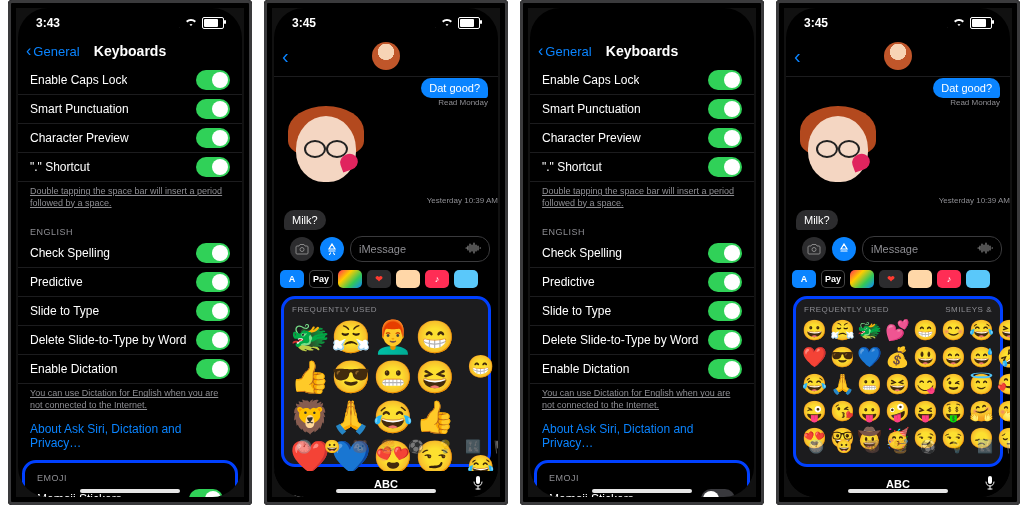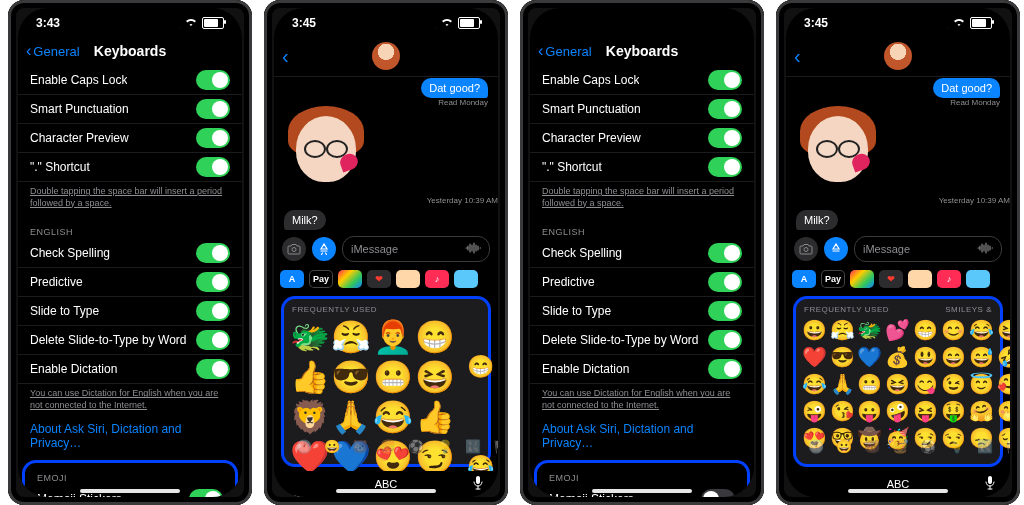--- a/index.html
+++ b/index.html
@@ -1,17 +1,17 @@
 <!DOCTYPE html>
 <html><head>
 <meta charset="utf-8">
 <style>
   html,body{margin:0;padding:0;background:#fff;font-family:-apple-system,Helvetica,Arial,sans-serif;}
   .stage{width:1024px;height:505px;position:relative;}
-  .phone{position:absolute;top:0;width:244px;height:505px;background:#111;border-radius:16px;box-shadow:inset 0 0 0 3px #3a3a3c, inset 0 0 0 8px #000;}
+  .phone{position:absolute;top:0;width:244px;height:505px;background:#111;border-radius:4px;box-shadow:inset 0 0 0 3px #3a3a3c, inset 0 0 0 8px #000;}
   .screen{position:absolute;left:10px;right:10px;top:8px;bottom:8px;background:#000;border-radius:30px;overflow:hidden;color:#fff;}
   .notch{position:absolute;left:50%;transform:translateX(-50%);top:0;width:110px;height:24px;background:#000;border-bottom-left-radius:16px;border-bottom-right-radius:16px;z-index:50;}
   .home-ind{position:absolute;left:50%;bottom:4px;transform:translateX(-50%);width:100px;height:4px;border-radius:3px;background:#fff;opacity:.9;z-index:60;}
   
   .status{position:absolute;top:4px;left:0;right:0;height:22px;font-size:12px;font-weight:600;display:flex;justify-content:space-between;align-items:center;padding:0 18px;z-index:40;}
   .status .right{display:flex;align-items:center;gap:4px;}
   .bars{display:flex;align-items:flex-end;gap:1px;}
   .bars i{width:2px;background:#fff;display:block;border-radius:1px;}
   .bars i:nth-child(1){height:4px}.bars i:nth-child(2){height:6px}.bars i:nth-child(3){height:8px}.bars i:nth-child(4){height:10px}
   .wifi{font-size:11px;}
@@ -45,34 +45,34 @@
   .read{position:absolute;right:10px;top:22px;font-size:8px;color:#8e8e93;}
   .memoji-big{position:absolute;left:12px;top:30px;width:80px;height:80px;}
   .memoji-big .head{width:60px;height:66px;background:#f4d6c2;border-radius:50% 50% 46% 46%;position:absolute;left:10px;top:10px;}
   .memoji-big .hair{width:76px;height:50px;background:#b3491e;border-radius:50% 50% 30% 30%;position:absolute;left:2px;top:0;}
   .memoji-big .glasses{position:absolute;top:34px;left:18px;width:44px;height:16px;}
   .memoji-big .glasses i{position:absolute;width:18px;height:14px;border:2px solid #222;border-radius:50%;background:rgba(255,255,255,.1);}
   .memoji-big .glasses i:first-child{left:0}.memoji-big .glasses i:last-child{right:0}
   .memoji-big .kiss{position:absolute;width:18px;height:16px;background:#e0245e;left:54px;top:48px;border-radius:50% 50% 50% 0;transform:rotate(-20deg);}
   .ts{position:absolute;top:120px;left:0;right:0;text-align:right;font-size:8px;color:#8e8e93;}
   .bubble-in{position:absolute;left:10px;top:134px;background:#2c2c2e;color:#fff;font-size:11px;padding:4px 8px;border-radius:12px;border-bottom-left-radius:4px;}
-  .compose{position:absolute;top:158px;left:0;right:0;height:30px;display:flex;align-items:center;gap:6px;padding:0 8px;}
+  .compose{position:absolute;top:158px;left:8px;right:0;height:30px;display:flex;align-items:center;gap:6px;padding:0 8px;}
   .cbtn{width:24px;height:24px;border-radius:50%;background:#2c2c2e;display:flex;align-items:center;justify-content:center;font-size:12px;color:#888;flex-shrink:0;}
   .cinput{flex:1;height:24px;border:1px solid #3a3a3c;border-radius:12px;display:flex;align-items:center;padding:0 8px;font-size:11px;color:#8e8e93;justify-content:space-between;}
   .appstrip{position:absolute;top:190px;left:0;right:0;height:26px;display:flex;align-items:center;gap:5px;padding:0 6px;overflow:hidden;}
   .app{width:24px;height:18px;border-radius:5px;flex-shrink:0;display:flex;align-items:center;justify-content:center;font-size:9px;font-weight:700;}
   .drawer{position:absolute;top:218px;left:0;right:0;bottom:28px;background:#1c1c1e;}
   .drawer.hl{border:3px solid #0040ff;border-radius:14px;left:3px;right:3px;}
   .dhdr{font-size:8px;color:#8e8e93;padding:6px 8px 2px;letter-spacing:.5px;display:flex;justify-content:space-between;}
   .egrid{display:grid;grid-template-columns:repeat(8,1fr);gap:3px;padding:2px 6px;font-size:20px;text-align:center;line-height:24px;}
   .egrid.big{grid-template-columns:repeat(4,1fr);font-size:32px;line-height:38px;gap:2px;}
   .egrid .cell{display:flex;align-items:center;justify-content:center;}
   .tabbar{position:absolute;left:0;right:0;bottom:0;height:36px;display:flex;align-items:center;padding:0 8px;gap:4px;color:#555;font-size:13px;}
   .tabbar .sp{flex:1}
-  .abc{position:absolute;left:0;right:0;bottom:0;height:26px;display:flex;align-items:center;justify-content:center;font-size:11px;color:#fff;background:#000;z-index:5;}
+  .abc{position:absolute;left:0;right:0;bottom:0;height:26px;display:flex;align-items:center;justify-content:center;font-size:11px;color:#fff;background:#000;z-index:5;font-weight:bold;}
   .abc .mic{position:absolute;right:14px;font-size:14px;}
   .p1{left:8px}.p2{left:264px}.p3{left:520px}.p4{left:776px}
 </style>
 </head>
 <body>
 
 <div class="stage">
 
 <div class="phone p1">
   <div class="screen">

